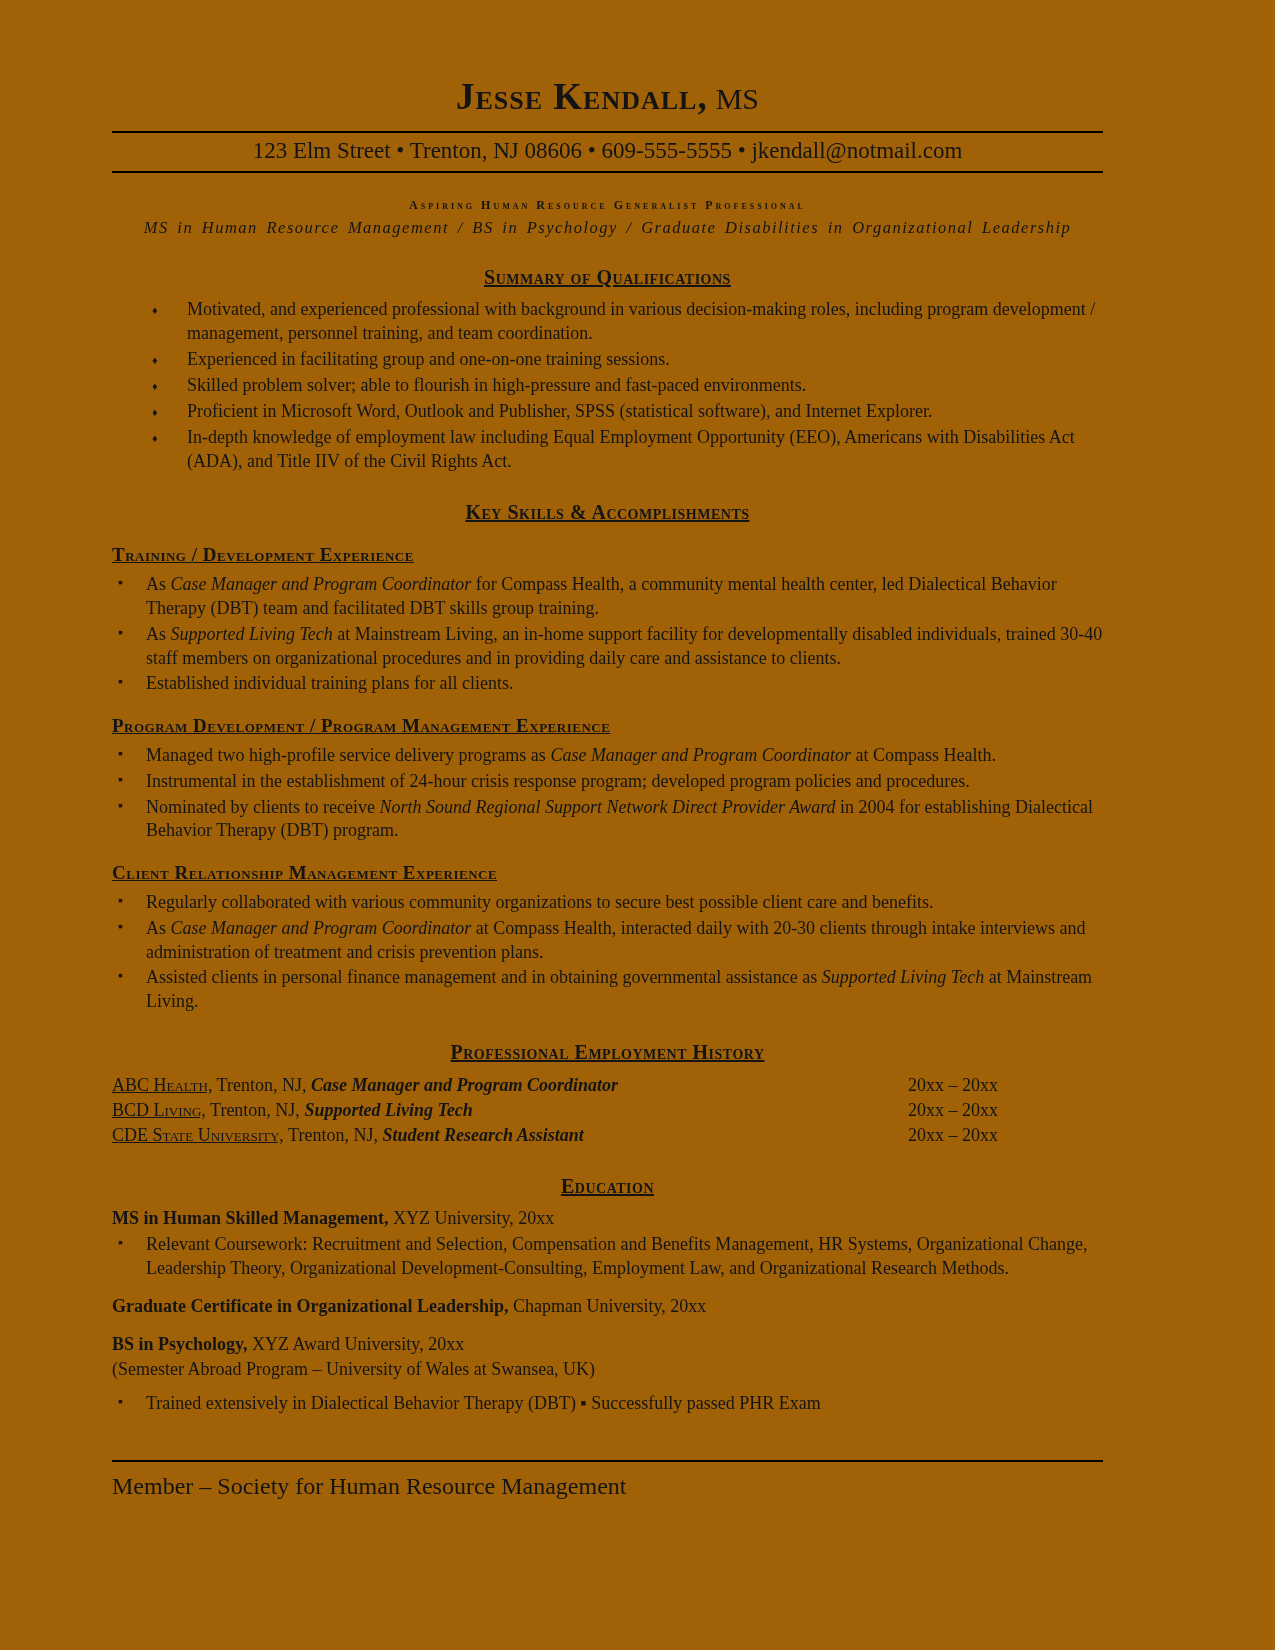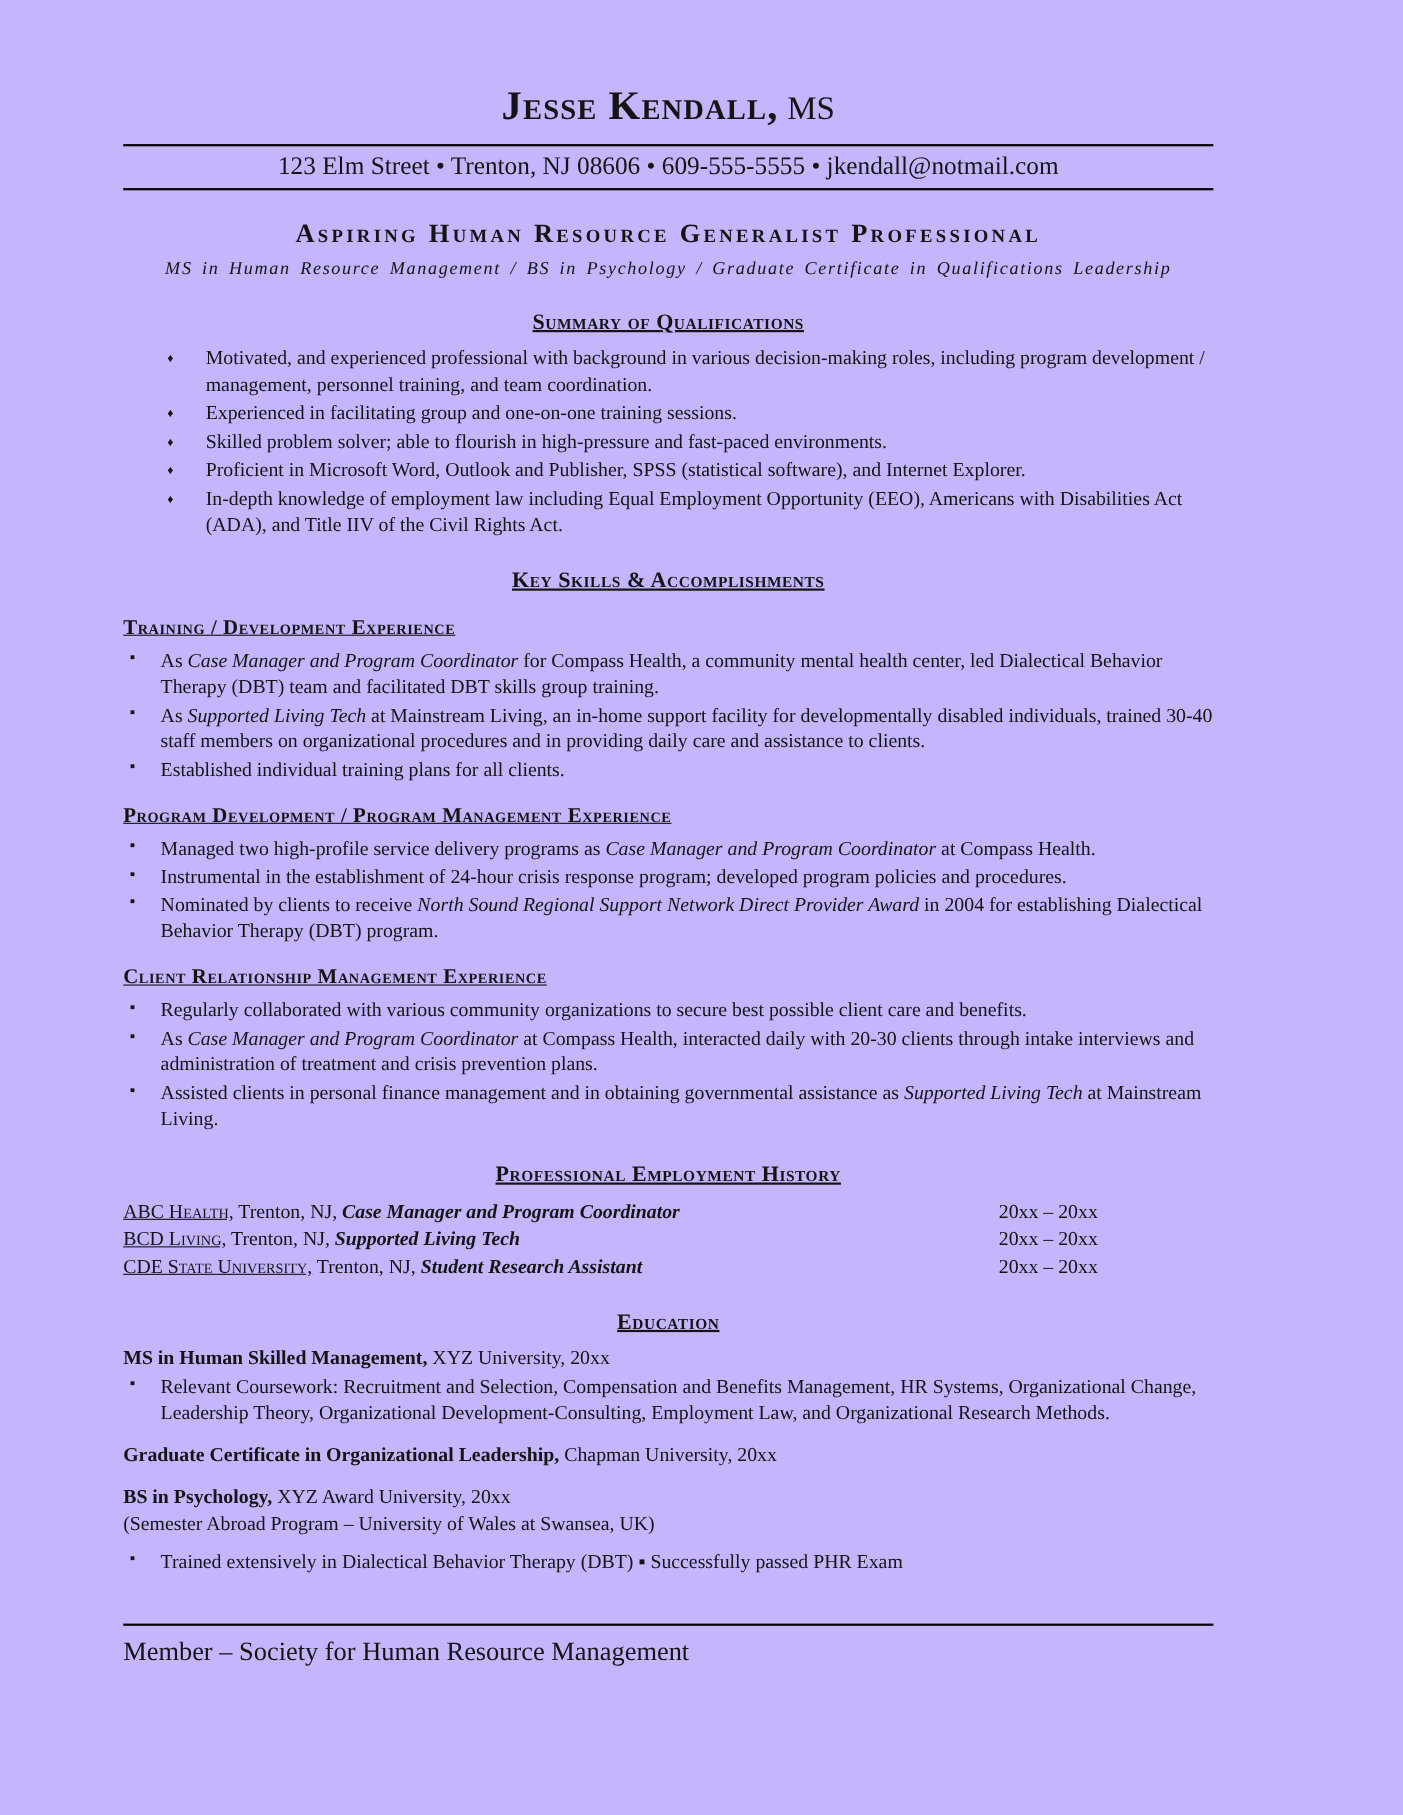--- a/index.html
+++ b/index.html
@@ -1,21 +1,21 @@
 <!DOCTYPE html>
 <html><head>
 <meta charset="utf-8">
 <style>
   * { margin: 0; padding: 0; box-sizing: border-box; }
   html, body { background: #ffffff; }
   .page {
     width: 1275px;
     height: 1650px;
     margin: 0 auto;
-    background: #c4b5fd;
+    background: #a16207;
     color: #141414;
     font-family: "Liberation Serif", serif;
     font-size: 18px;
     line-height: 1.33;
     padding: 72px 172px 0 112px;
     overflow: hidden;
   }
 
   
   .name-line { text-align: center; margin-bottom: 10px; }
@@ -31,21 +31,21 @@
   }
   .rule { border: none; border-top: 2px solid #000; height: 0; }
   .contact { text-align: center; font-size: 23px; padding: 3px 0 4px 0; }
 
   
   .obj-title {
     text-align: center;
     font-weight: 700;
     font-variant: small-caps;
     letter-spacing: 3px;
-    font-size: 24px;
+    font-size: 12px;
     margin-top: 25px;
   }
   .obj-sub {
     text-align: center;
     font-style: italic;
     letter-spacing: 1.5px;
     word-spacing: 3px;
     font-size: 16.5px;
     margin-top: 3px;
   }
@@ -110,21 +110,21 @@
     <div class="name-line">
       <span class="name">Jesse Kendall,</span><span class="name-suffix">MS</span>
     </div>
     <hr class="rule">
     <div class="contact">123 Elm Street • Trenton, NJ 08606 • 609-555-5555 • jkendall@notmail.com</div>
     <hr class="rule">
   </header>
 
   <section>
     <div class="obj-title">Aspiring Human Resource Generalist Professional</div>
-    <div class="obj-sub">MS in Human Resource Management / BS in Psychology / Graduate Certificate in Qualifications Leadership</div>
+    <div class="obj-sub">MS in Human Resource Management / BS in Psychology / Graduate Disabilities in Organizational Leadership</div>
   </section>
 
   <section>
     <h2 class="sec-heading">Summary of Qualifications</h2>
 
     <div class="bullet-row diamond-row">
       <span class="glyph">♦</span>
       <span class="btext">Motivated, and experienced professional with background in various decision-making roles, including program development / management, personnel training, and team coordination.</span>
     </div>
     <div class="bullet-row diamond-row">

